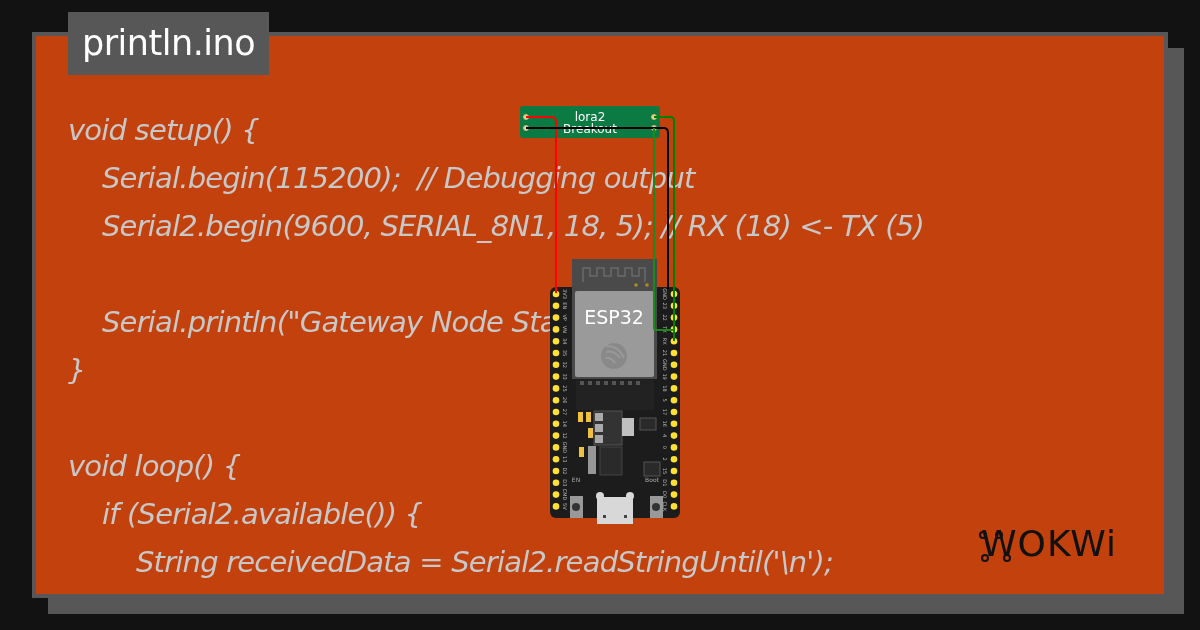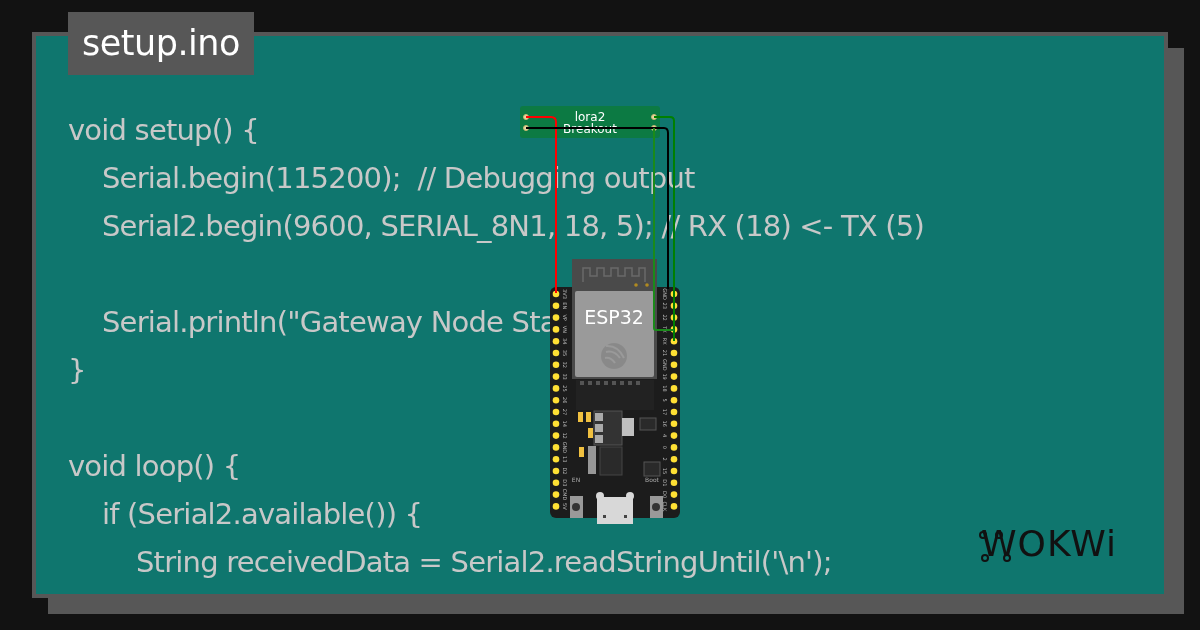--- a/index.html
+++ b/index.html
@@ -12,21 +12,21 @@
   .shadow-frame {
     position: absolute; left: 48px; top: 48px; width: 1136px; height: 566px;
     background: #575757;
   }
   .card {
     position: absolute; left: 32px; top: 32px; width: 1136px; height: 566px;
     background: #575757;
   }
   .card-inner {
     position: absolute; left: 4px; top: 4px; right: 4px; bottom: 4px;
-    background: #0f766e; overflow: hidden;
+    background: #c2410c; overflow: hidden; font-style: italic;
   }
   .title-tab {
     position: absolute; left: 68px; top: 12px; height: 63px;
     padding: 0 14px; background: #575757; color: #ffffff;
     font-family: "DejaVu Sans", sans-serif; font-size: 35px;
     line-height: 63px; letter-spacing: -0.5px; z-index: 5;
   }
   .code {
     position: absolute; left: 32px; top: 70px;
     font-family: "DejaVu Sans", sans-serif;
@@ -44,21 +44,21 @@
 </head>
 <body>
 
 <div class="shadow-frame"></div>
 <div class="card">
   <div class="card-inner">
     <div class="code" id="code"><div class="line">void setup() {</div><div class="line i1">Serial.begin(115200);  // Debugging output</div><div class="line i1">Serial2.begin(9600, SERIAL_8N1, 18, 5); // RX (18) &lt;- TX (5)</div><div class="line">&nbsp;</div><div class="line i1">Serial.println("Gateway Node Started");</div><div class="line">}</div><div class="line">&nbsp;</div><div class="line">void loop() {</div><div class="line i1">if (Serial2.available()) {</div><div class="line i2">String receivedData = Serial2.readStringUntil('\n');</div><div class="line i2">Serial.println("[Gateway] Received: " + receivedData);</div></div>
   </div>
 </div>
 
-<div class="title-tab">setup.ino</div>
+<div class="title-tab">println.ino</div>
 
 <svg class="diagram" viewBox="0 0 1200 630">
 
   <g>
     <rect x="520" y="106" width="140" height="32" rx="3" fill="#0c7a43"></rect>
     <text x="590" y="121" text-anchor="middle" fill="#ffffff" font-family="DejaVu Sans, sans-serif" font-size="12">lora2</text>
     <text x="590" y="133" text-anchor="middle" fill="#ffffff" font-family="DejaVu Sans, sans-serif" font-size="12">Breakout</text>
     <circle cx="526" cy="117" r="2.5" fill="#e8d8a0" stroke="#c8b870"></circle>
     <circle cx="526" cy="128" r="2.5" fill="#e8d8a0" stroke="#c8b870"></circle>
     <circle cx="654" cy="117" r="2.5" fill="#e8d8a0" stroke="#c8b870"></circle>

